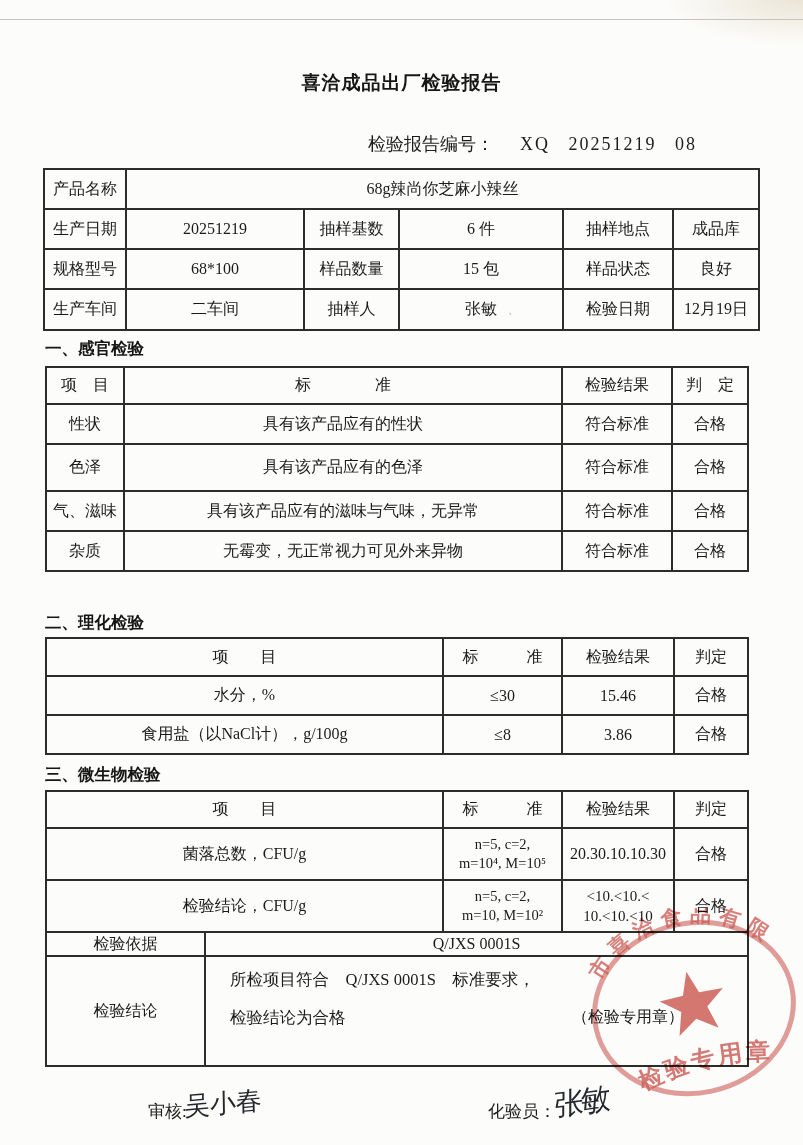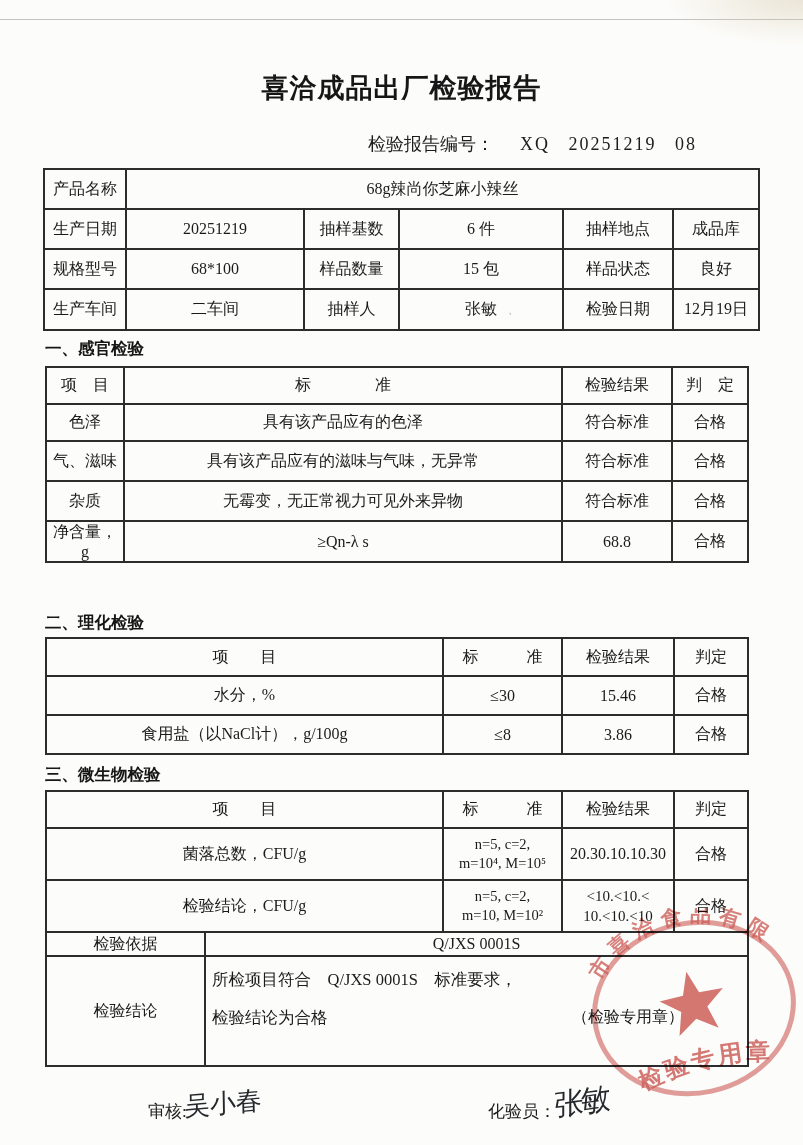--- a/index.html
+++ b/index.html
@@ -7,36 +7,36 @@
     position:relative; width:803px; height:1145px; margin:0 auto;
     background:#fcfcfa; overflow:hidden;
     font-family:"Liberation Serif","DejaVu Serif",serif; color:#1c1c1c;
   }
   .scan-line { position:absolute; left:0; top:19px; width:803px; height:1px; background:#b9b9b6; opacity:.85; }
   .corner-tint { position:absolute; right:0; top:0; width:140px; height:46px;
     background:radial-gradient(ellipse at 100% 0%, rgba(214,200,170,.45), rgba(214,200,170,0) 70%); }
   .speck { position:absolute; left:511px; top:303px; color:#6f6f6f; font-size:11px; transform:rotate(28deg); opacity:.7; }
 
   .title { position:absolute; left:0; top:70px; width:100%; margin:0; text-align:center;
-    font-size:27px; font-weight:bold; letter-spacing:1px; color:#161616; }
+    font-size:19px; font-weight:bold; letter-spacing:1px; color:#161616; }
   .report-no { position:absolute; left:368px; top:132px; font-size:18px; white-space:nowrap; }
   .report-no .val { margin-left:26px; letter-spacing:2px; word-spacing:12px; }
 
   table.tbl { position:absolute; border-collapse:collapse; table-layout:fixed; }
   table.tbl td { border:2px solid #2c2c2c; font-size:16px; text-align:center; padding:0 6px;
     overflow:hidden; vertical-align:middle; color:#1b1b1b; }
   td.left { text-align:left; }
   .sec { position:absolute; left:45px; font-size:16.5px; font-weight:bold; color:#161616; white-space:nowrap; }
 
   .std2 div { font-size:14.5px; line-height:19px; }
   .res-sm { font-size:14px; padding:0 2px !important; }
   .res2 div { font-size:15px; line-height:20px; }
 
   .concl-cell { position:relative; }
-  .concl-cell .ln { position:absolute; left:6px; font-size:16.5px; white-space:nowrap; text-align:left; }
+  .concl-cell .ln { position:absolute; left:24px; font-size:16.5px; white-space:nowrap; text-align:left; }
   .concl-cell .ln1 { top:12px; }
   .concl-cell .ln2 { top:50px; }
   .concl-cell .seal-note { position:absolute; left:366px; top:50px; font-size:16px; white-space:nowrap; }
   .concl-cell .issue { position:absolute; left:268px; top:88px; font-size:18px; white-space:nowrap;margin-top:24px; }
   .concl-cell .issue .val { margin-left:28px; letter-spacing:1px; }
 
   .stamp-svg { position:absolute; left:582px; top:908px; mix-blend-mode:multiply; pointer-events:none; }
 
   .sig-label { position:absolute; font-size:17px; white-space:nowrap; }
   .sig-name { position:absolute; white-space:nowrap; color:#24272b; }
@@ -109,42 +109,42 @@
         <col style="width:110px">
         <col style="width:76px">
       </colgroup>
     <tbody>
         <tr style="height:37px">
       <td>项　目</td>
       <td>标　　　　准</td>
       <td>检验结果</td>
       <td>判　定</td>
     </tr>
-    <tr style="height:37px">
+    <tr style="height:40px">
+      <td class="left">性状</td>
+      <td class="left">具有该产品应有的性状</td>
+      <td>符合标准</td>
+      <td>合格</td>
+    </tr>
+    <tr style="height:47px">
       <td class="left">色泽</td>
       <td class="left">具有该产品应有的色泽</td>
       <td>符合标准</td>
       <td>合格</td>
     </tr>
     <tr style="height:40px">
       <td class="left">气、滋味</td>
       <td class="left">具有该产品应有的滋味与气味，无异常</td>
       <td>符合标准</td>
       <td>合格</td>
     </tr>
     <tr style="height:40px">
       <td class="left">杂质</td>
       <td class="left">无霉变，无正常视力可见外来异物</td>
       <td>符合标准</td>
-      <td>合格</td>
-    </tr>
-    <tr style="height:40px">
-      <td class="left">净含量，g</td>
-      <td>≥Qn-λ s</td>
-      <td>68.8</td>
       <td>合格</td>
     </tr>
   </tbody>
     </table>
 
   <div class="sec" style="top:612px">二、理化检验</div>
   <table class="tbl" style="left:45px; top:637px; width:702px;">
     <colgroup>
         <col style="width:397px">
         <col style="width:119px">

